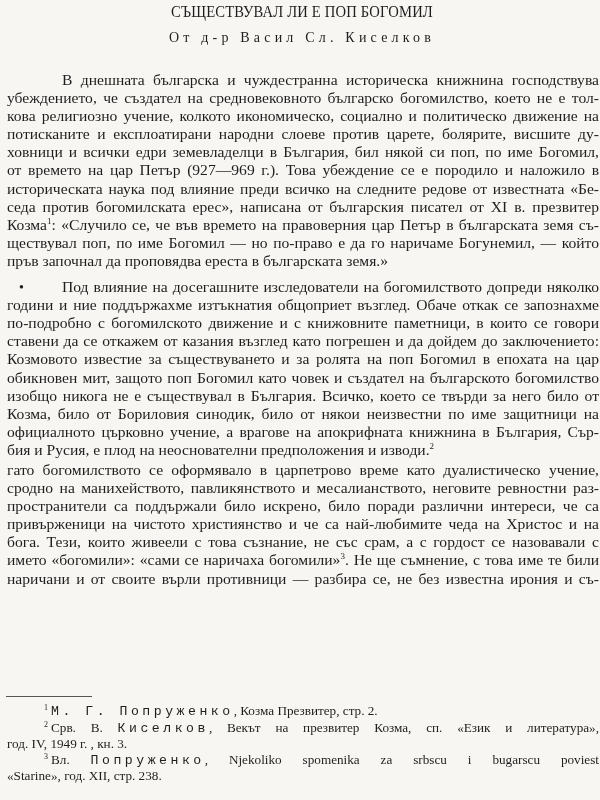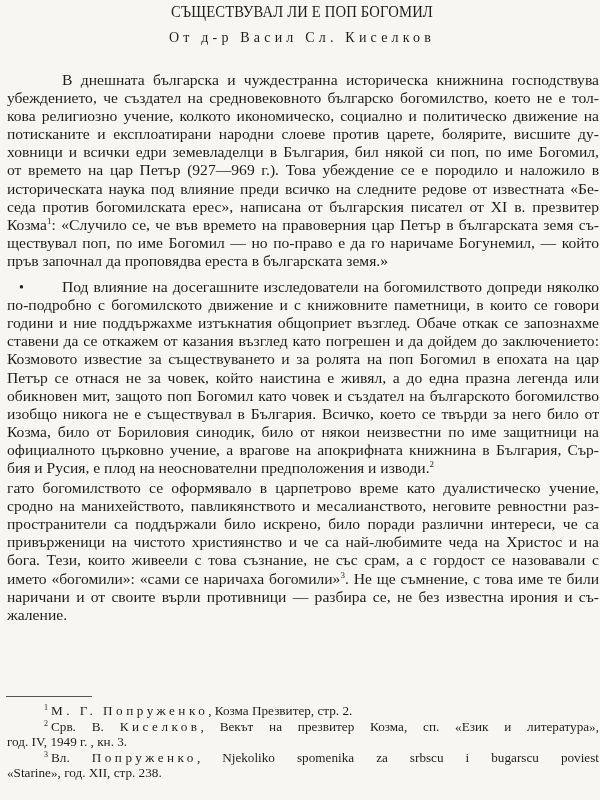--- a/index.html
+++ b/index.html
@@ -92,20 +92,21 @@
   }
   .fn.indent {
     padding-left: 37px;
   }
   .fn.justify {
     text-align: justify;
     text-align-last: justify;
   }
   .spaced {
     letter-spacing: 3.5px;
+    font-family: Liberation Mono, monospace;
   }
   .fn sup {
     font-size: 8px;
     vertical-align: 5px;
     margin-right: 3px;
   }
 </style>
 </head>
 <body>
 
@@ -126,41 +127,39 @@
       <span class="line">историческата наука под влияние преди всичко на следните редове от известната «Бе-</span>
       <span class="line">седа против богомилската  ерес», написана от българския писател от XI в. презвитер</span>
       <span class="line"><span>Козма</span><sup>1</sup>: <span>«Случило се, че във времето на правоверния цар Петър в българската земя съ-</span></span>
       <span class="line">ществувал поп, по име Богомил — но по-право е да го наричаме Богунемил, — който</span>
       <span class="line last">пръв започнал да проповядва ереста в българската земя.»</span>
     </div>
 
     <div style="margin-top:8px; position:relative;">
       <span class="bullet" style="top:1px;">•</span>
       <span class="line indent">Под влияние на досегашните изследователи на богомилството допреди няколко</span>
+      <span class="line">години и ние поддържахме изтъкнатия общоприет възглед. Обаче откак се запознахме</span>
       <span class="line">по-подробно с богомилското движение и с книжовните паметници, в които се говори</span>
-      <span class="line">години и ние поддържахме изтъкнатия общоприет възглед. Обаче откак се запознахме</span>
       <span class="line">ставени да се откажем от казания възглед като погрешен и да дойдем до заключението:</span>
       <span class="line">Козмовото известие за съществуването и за ролята на поп Богомил в епохата на цар</span>
-      <span class="line">Петър се отнася не за човек, който наистина е живял, а до една  празна легенда или</span>
       <span class="line">обикновен мит, защото поп Богомил като човек и създател на българското богомилство</span>
       <span class="line">изобщо никога не е съществувал в България. Всичко, което се твърди за него било от</span>
       <span class="line">Козма, било от Бориловия синодик, било от някои неизвестни по име защитници на</span>
       <span class="line">официалното църковно учение, а врагове на апокрифната книжнина в България, Сър-</span>
       <span class="line last"><span>бия и Русия, е плод на неосновател­ни предположения и изводи.</span><sup>2</sup></span>
     </div>
 
     <div style="margin-top:2px;">
       <span class="line">гато богомилството се оформявало  в  царпетрово време като дуалистическо учение,</span>
       <span class="line">сродно на манихейството, павликянството и месалианството, неговите ревностни раз-</span>
       <span class="line">пространители са поддържали било искрено, било поради различни интереси, че са</span>
       <span class="line">привърженици на чистото християнство и че са най-любимите чеда на Христос и на</span>
       <span class="line">бога. Тези, които живеели с това съзнание, не със срам, а с гордост  се назовавали с</span>
       <span class="line"><span>името «богомили»: «сами се наричаха богомили»</span><sup>3</sup><span>. Не ще съмнение, с това име те били</span></span>
       <span class="line">наричани и от своите върли противници — разбира се, не без известна ирония и съ-</span>
-      <span class="line last">жаление.</span>
     </div>
   </div>
 
   <div class="rule"></div>
 
   <div class="footnotes">
     <span class="fn indent"><sup>1</sup><span class="spaced">М. Г. Попруженко</span><span>, Козма Презвитер, стр. 2.</span></span>
 
     <span class="fn indent justify"><sup>2</sup><span>Срв. В. </span><span class="spaced">Киселков</span><span>, Векът на презвитер Козма, сп. «Език и литература»,</span></span>
     <span class="fn">год. IV, 1949 г. , кн. 3.</span>

